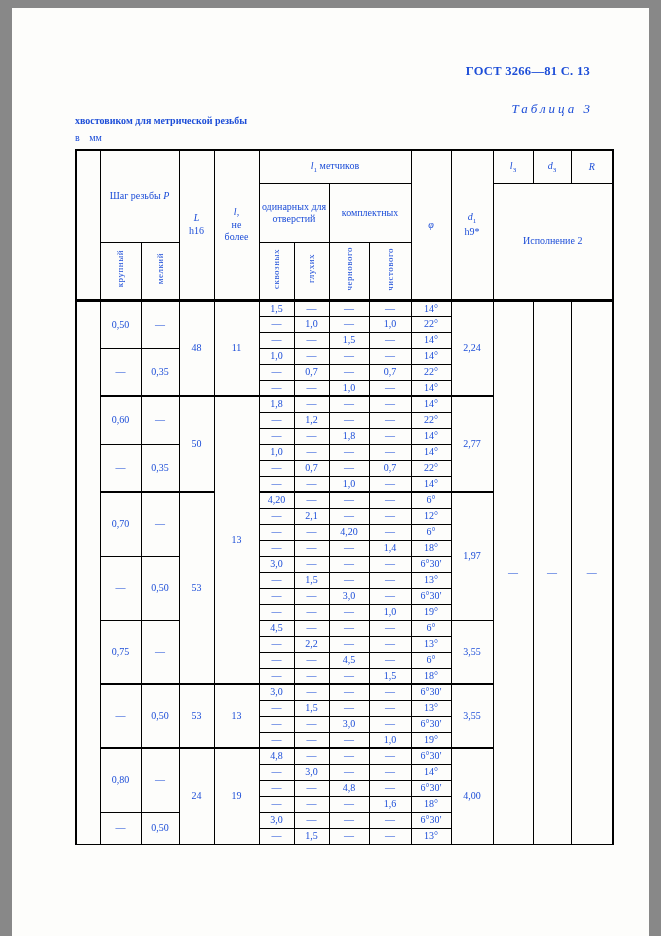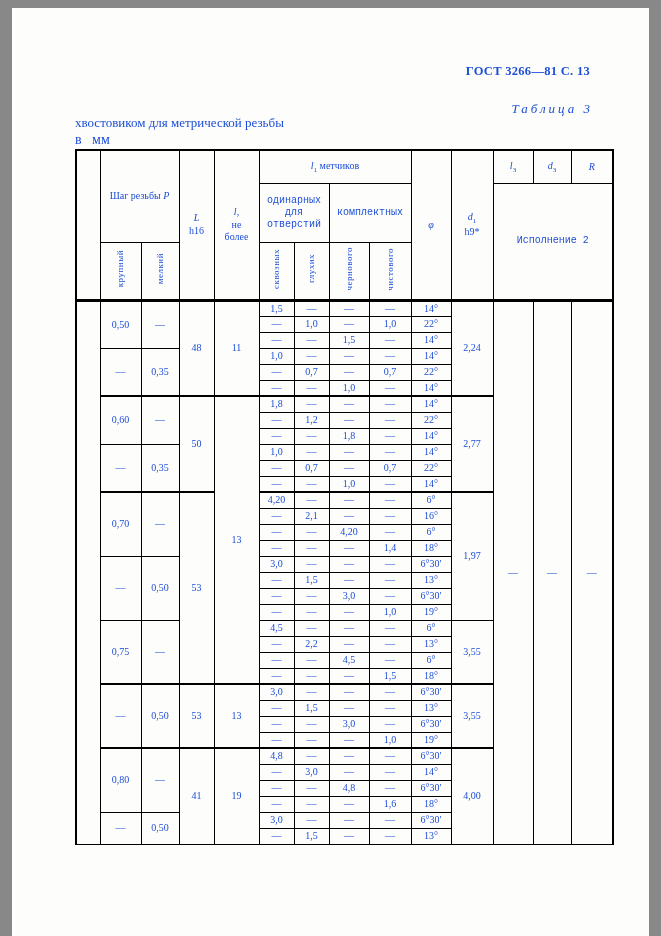--- a/index.html
+++ b/index.html
@@ -11,39 +11,39 @@
   .doc-ref {
     position:absolute; top:56px; right:59px;
     font-size:12.5px; font-weight:bold; letter-spacing:0.3px;
   }
   .table-caption {
     position:absolute; top:93px; right:56px;
     font-size:13px; letter-spacing:3px;font-style:italic;
   }
   .cont-title {
     position:absolute; top:107px; left:63px;
-    font-size:13px; font-weight:normal;
+    font-size:10px; font-weight:bold;
   }
   .units-note {
     position:absolute; top:124px; left:63px;
-    font-size:14px; word-spacing:7px;
+    font-size:10px; word-spacing:7px;
   }
   table.gost {
     position:absolute; top:141px; left:63px;
     width:538px; table-layout:fixed; border-collapse:collapse;
     border:2px solid #000; border-bottom-width:1px;
   }
   table.gost td {
     border:1px solid #000; padding:0; text-align:center;
     vertical-align:middle; font-size:10px; line-height:1.2;
     overflow:hidden;
   }
   thead td { font-size:9.5px; }
   tr.hrow-a { height:33px; }
-  tr.hrow-b { height:59px;font-family:Liberation Mono, monospace; }
+  tr.hrow-b { height:59px; }
   tr.hrow-c { height:58px; }
   tbody tr { height:16px; }
   .hbot { border-bottom:3px solid #000 !important; }
   tbody tr.sec td { border-top:2px solid #000; }
   .vt {
     writing-mode:vertical-rl; transform:rotate(180deg);
     display:inline-block; font-size:9px; letter-spacing:0.5px;
     white-space:nowrap; max-height:56px;
   }
   .stack div { line-height:1.25; }
@@ -240,21 +240,21 @@
           <td>—</td>
           <td>—</td>
           <td>6°</td>
           <td rowspan="8">1,97</td>
         </tr>
         <tr>
           <td>—</td>
           <td>2,1</td>
           <td>—</td>
           <td>—</td>
-          <td>16°</td>
+          <td>12°</td>
         </tr>
         <tr>
           <td>—</td>
           <td>—</td>
           <td>4,20</td>
           <td>—</td>
           <td>6°</td>
         </tr>
         <tr>
           <td>—</td>
@@ -353,21 +353,21 @@
         <tr>
           <td>—</td>
           <td>—</td>
           <td>—</td>
           <td>1,0</td>
           <td>19°</td>
         </tr>
         <tr class="sec">
           <td rowspan="4">0,80</td>
           <td rowspan="4">—</td>
-          <td rowspan="6">41</td>
+          <td rowspan="6">24</td>
           <td rowspan="6">19</td>
           <td>4,8</td>
           <td>—</td>
           <td>—</td>
           <td>—</td>
           <td>6°30′</td>
           <td rowspan="6">4,00</td>
         </tr>
         <tr>
           <td>—</td>

